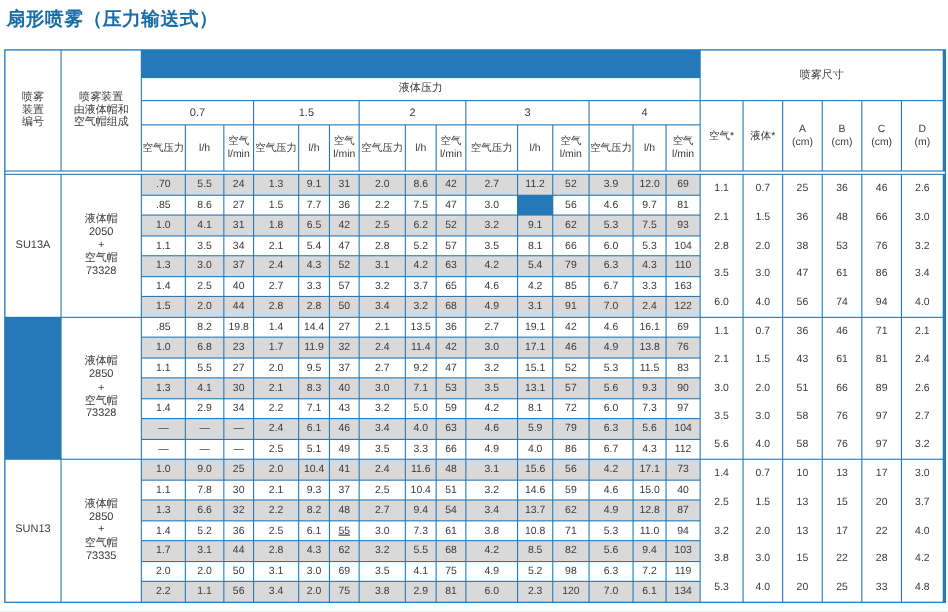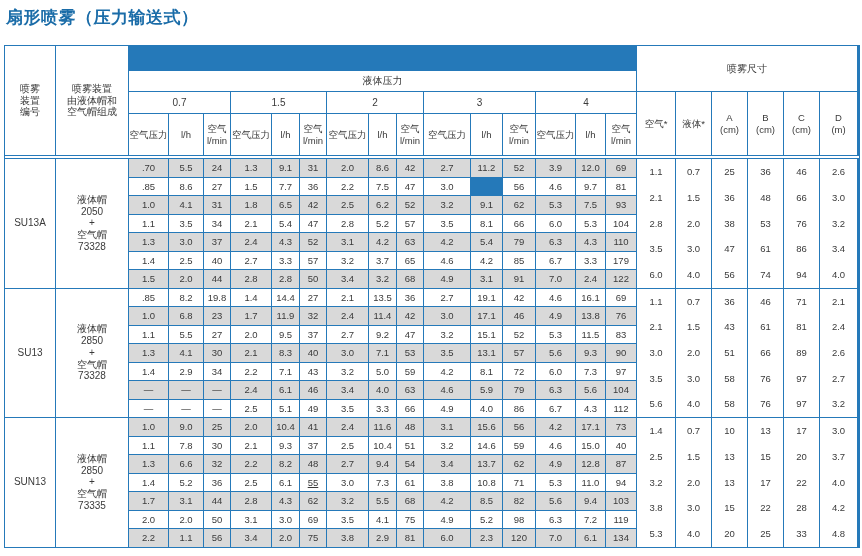--- a/index.html
+++ b/index.html
@@ -194,21 +194,21 @@
         <div class="cell" style="grid-area: 6 / 7 / span 1 / span 1;">3.3</div>
         <div class="cell" style="grid-area: 6 / 8 / span 1 / span 1;">57</div>
         <div class="cell" style="grid-area: 6 / 9 / span 1 / span 1;">3.2</div>
         <div class="cell" style="grid-area: 6 / 10 / span 1 / span 1;">3.7</div>
         <div class="cell" style="grid-area: 6 / 11 / span 1 / span 1;">65</div>
         <div class="cell" style="grid-area: 6 / 12 / span 1 / span 1;">4.6</div>
         <div class="cell" style="grid-area: 6 / 13 / span 1 / span 1;">4.2</div>
         <div class="cell" style="grid-area: 6 / 14 / span 1 / span 1;">85</div>
         <div class="cell" style="grid-area: 6 / 15 / span 1 / span 1;">6.7</div>
         <div class="cell" style="grid-area: 6 / 16 / span 1 / span 1;">3.3</div>
-        <div class="cell" style="grid-area: 6 / 17 / span 1 / span 1;">179</div>
+        <div class="cell" style="grid-area: 6 / 17 / span 1 / span 1;">163</div>
         <div class="cell shade" style="grid-area: 7 / 3 / span 1 / span 1;">1.5</div>
         <div class="cell shade" style="grid-area: 7 / 4 / span 1 / span 1;">2.0</div>
         <div class="cell shade" style="grid-area: 7 / 5 / span 1 / span 1;">44</div>
         <div class="cell shade" style="grid-area: 7 / 6 / span 1 / span 1;">2.8</div>
         <div class="cell shade" style="grid-area: 7 / 7 / span 1 / span 1;">2.8</div>
         <div class="cell shade" style="grid-area: 7 / 8 / span 1 / span 1;">50</div>
         <div class="cell shade" style="grid-area: 7 / 9 / span 1 / span 1;">3.4</div>
         <div class="cell shade" style="grid-area: 7 / 10 / span 1 / span 1;">3.2</div>
         <div class="cell shade" style="grid-area: 7 / 11 / span 1 / span 1;">68</div>
         <div class="cell shade" style="grid-area: 7 / 12 / span 1 / span 1;">4.9</div>
@@ -254,21 +254,20 @@
         </div>
         <div class="cell dimcol" style="grid-area: 1 / 23 / span 7 / span 1;">
           <div>2.6</div>
           <div>3.0</div>
           <div>3.2</div>
           <div>3.4</div>
           <div>4.0</div>
         </div>
       </div>
       <div class="grid body">
-        <div class="cell hc" style="grid-area: 1 / 1 / span 7 / span 1;">SU13</div>
         <div class="cell multi hc" style="grid-area: 1 / 2 / span 7 / span 1;">
           <div>液体帽</div>
           <div>2850</div>
           <div>+</div>
           <div>空气帽</div>
           <div>73328</div>
         </div>
         <div class="cell" style="grid-area: 1 / 3 / span 1 / span 1;">.85</div>
         <div class="cell" style="grid-area: 1 / 4 / span 1 / span 1;">8.2</div>
         <div class="cell" style="grid-area: 1 / 5 / span 1 / span 1;">19.8</div>

